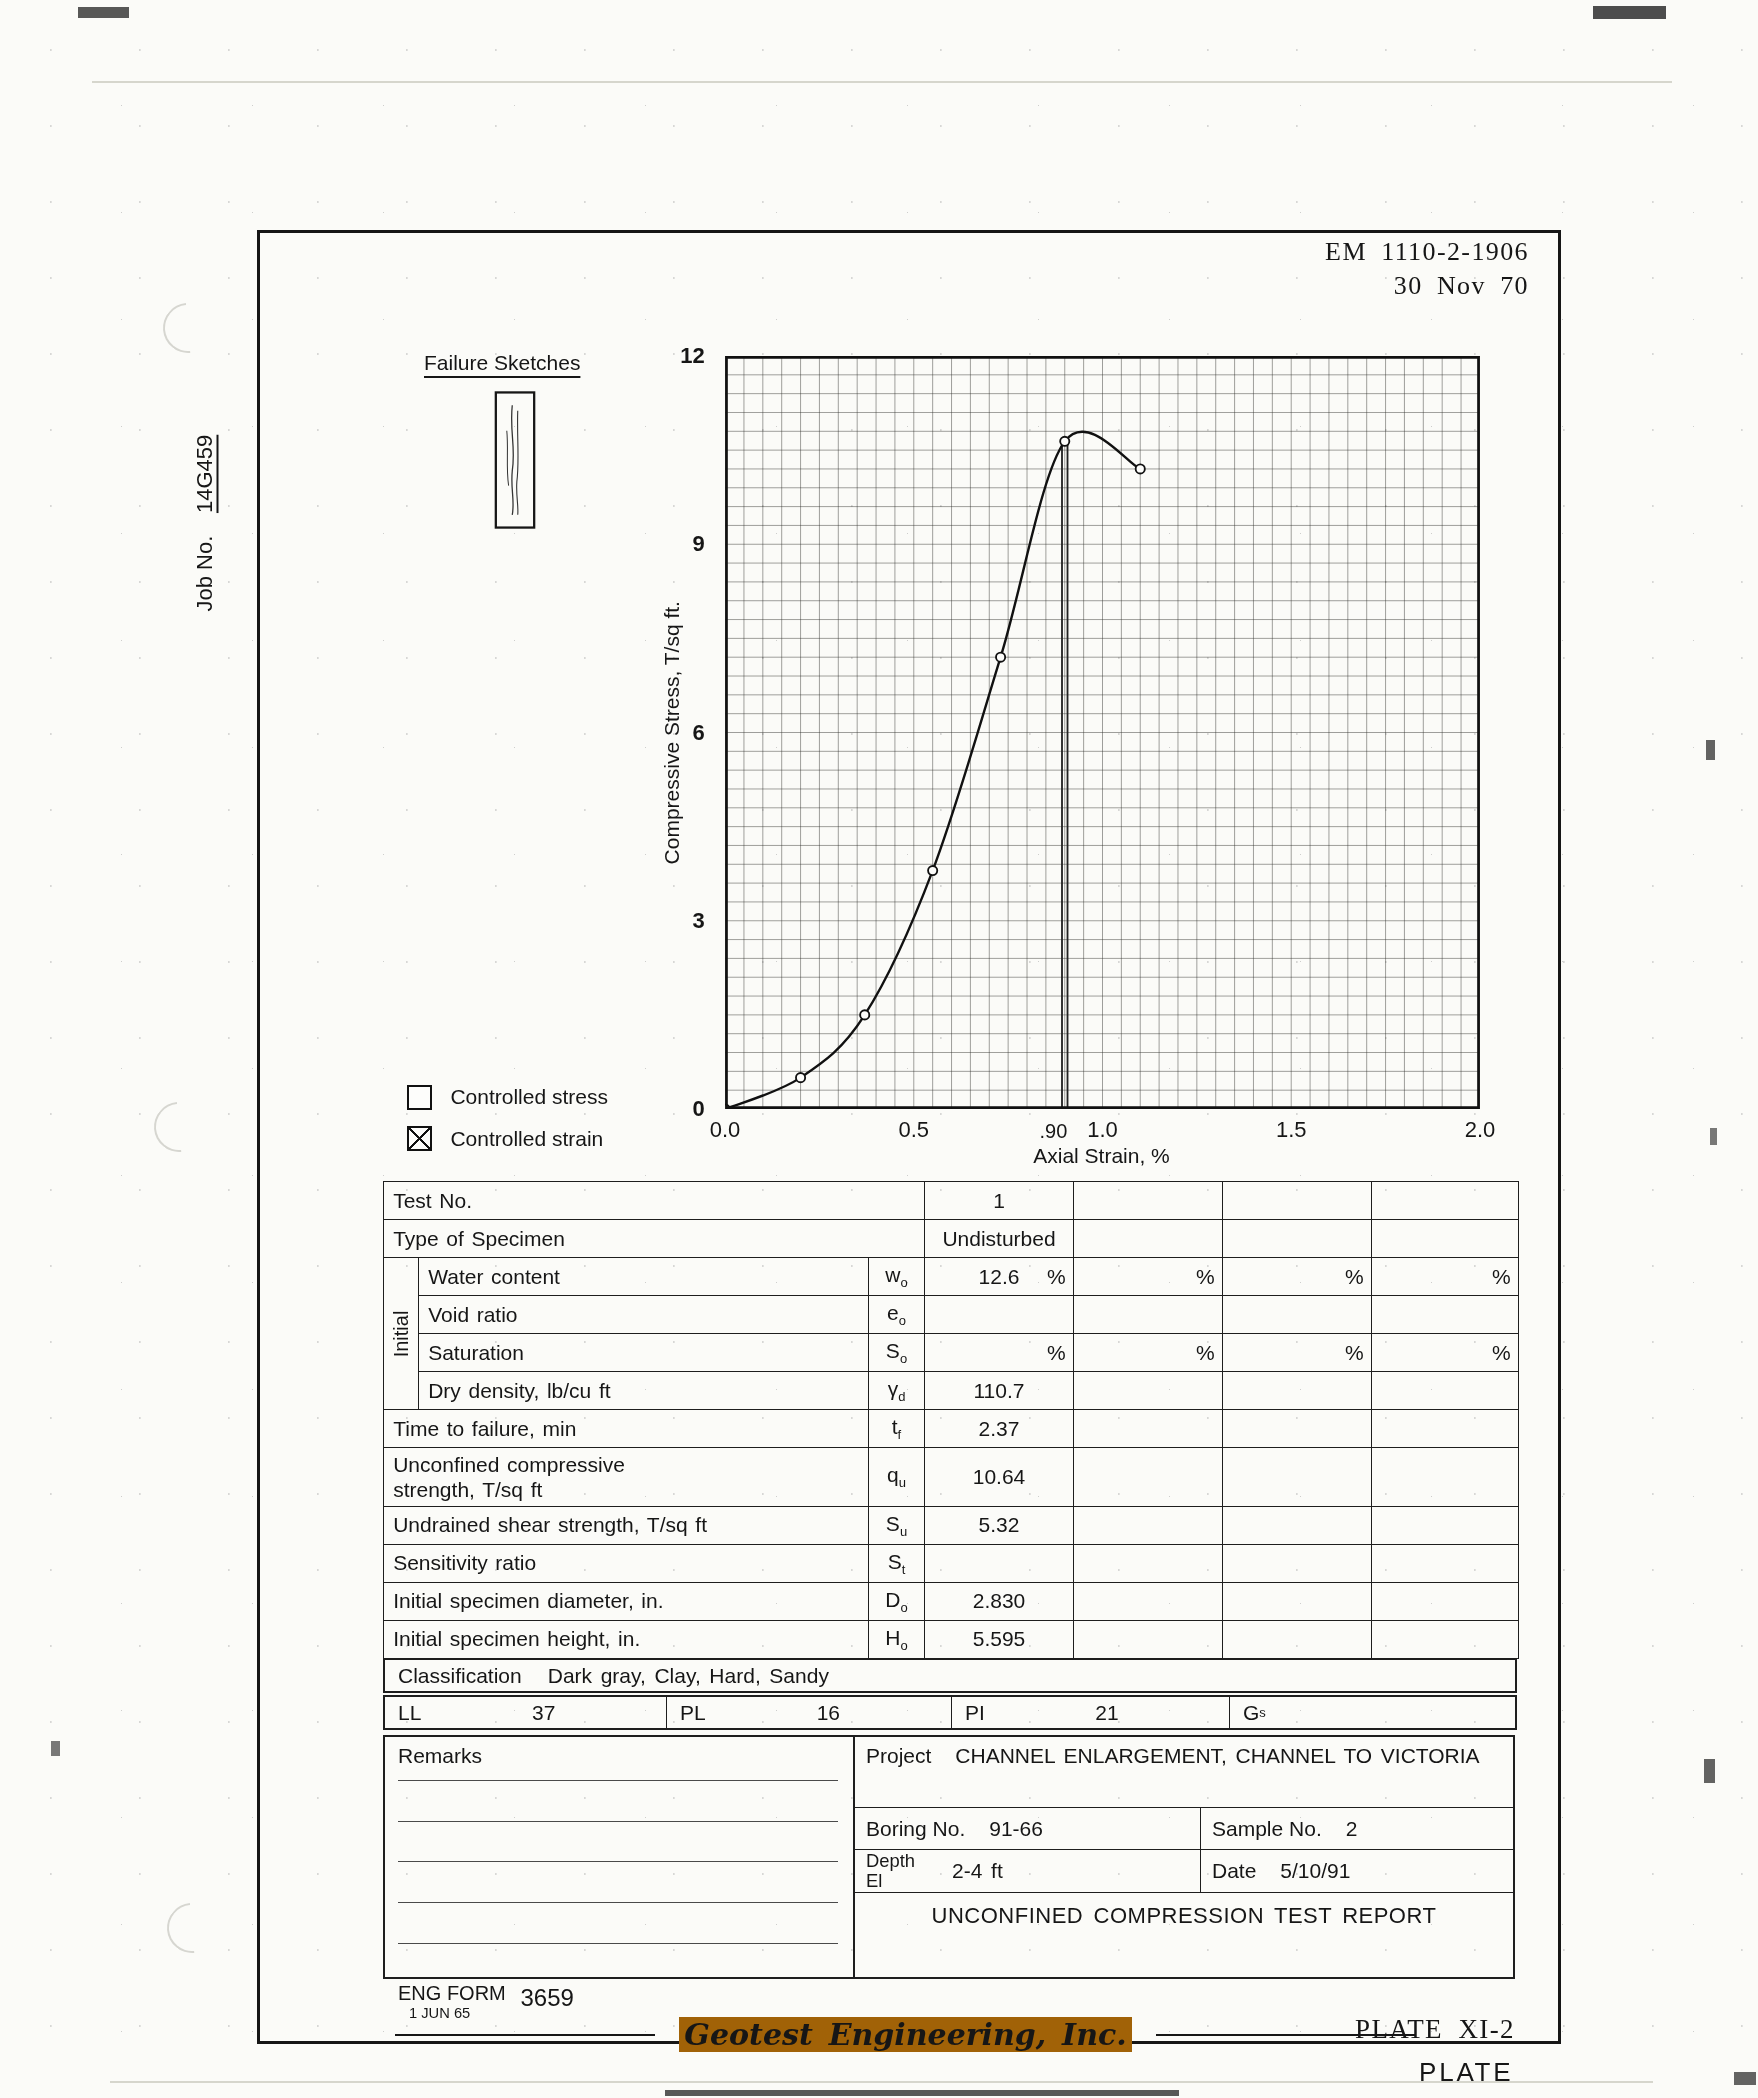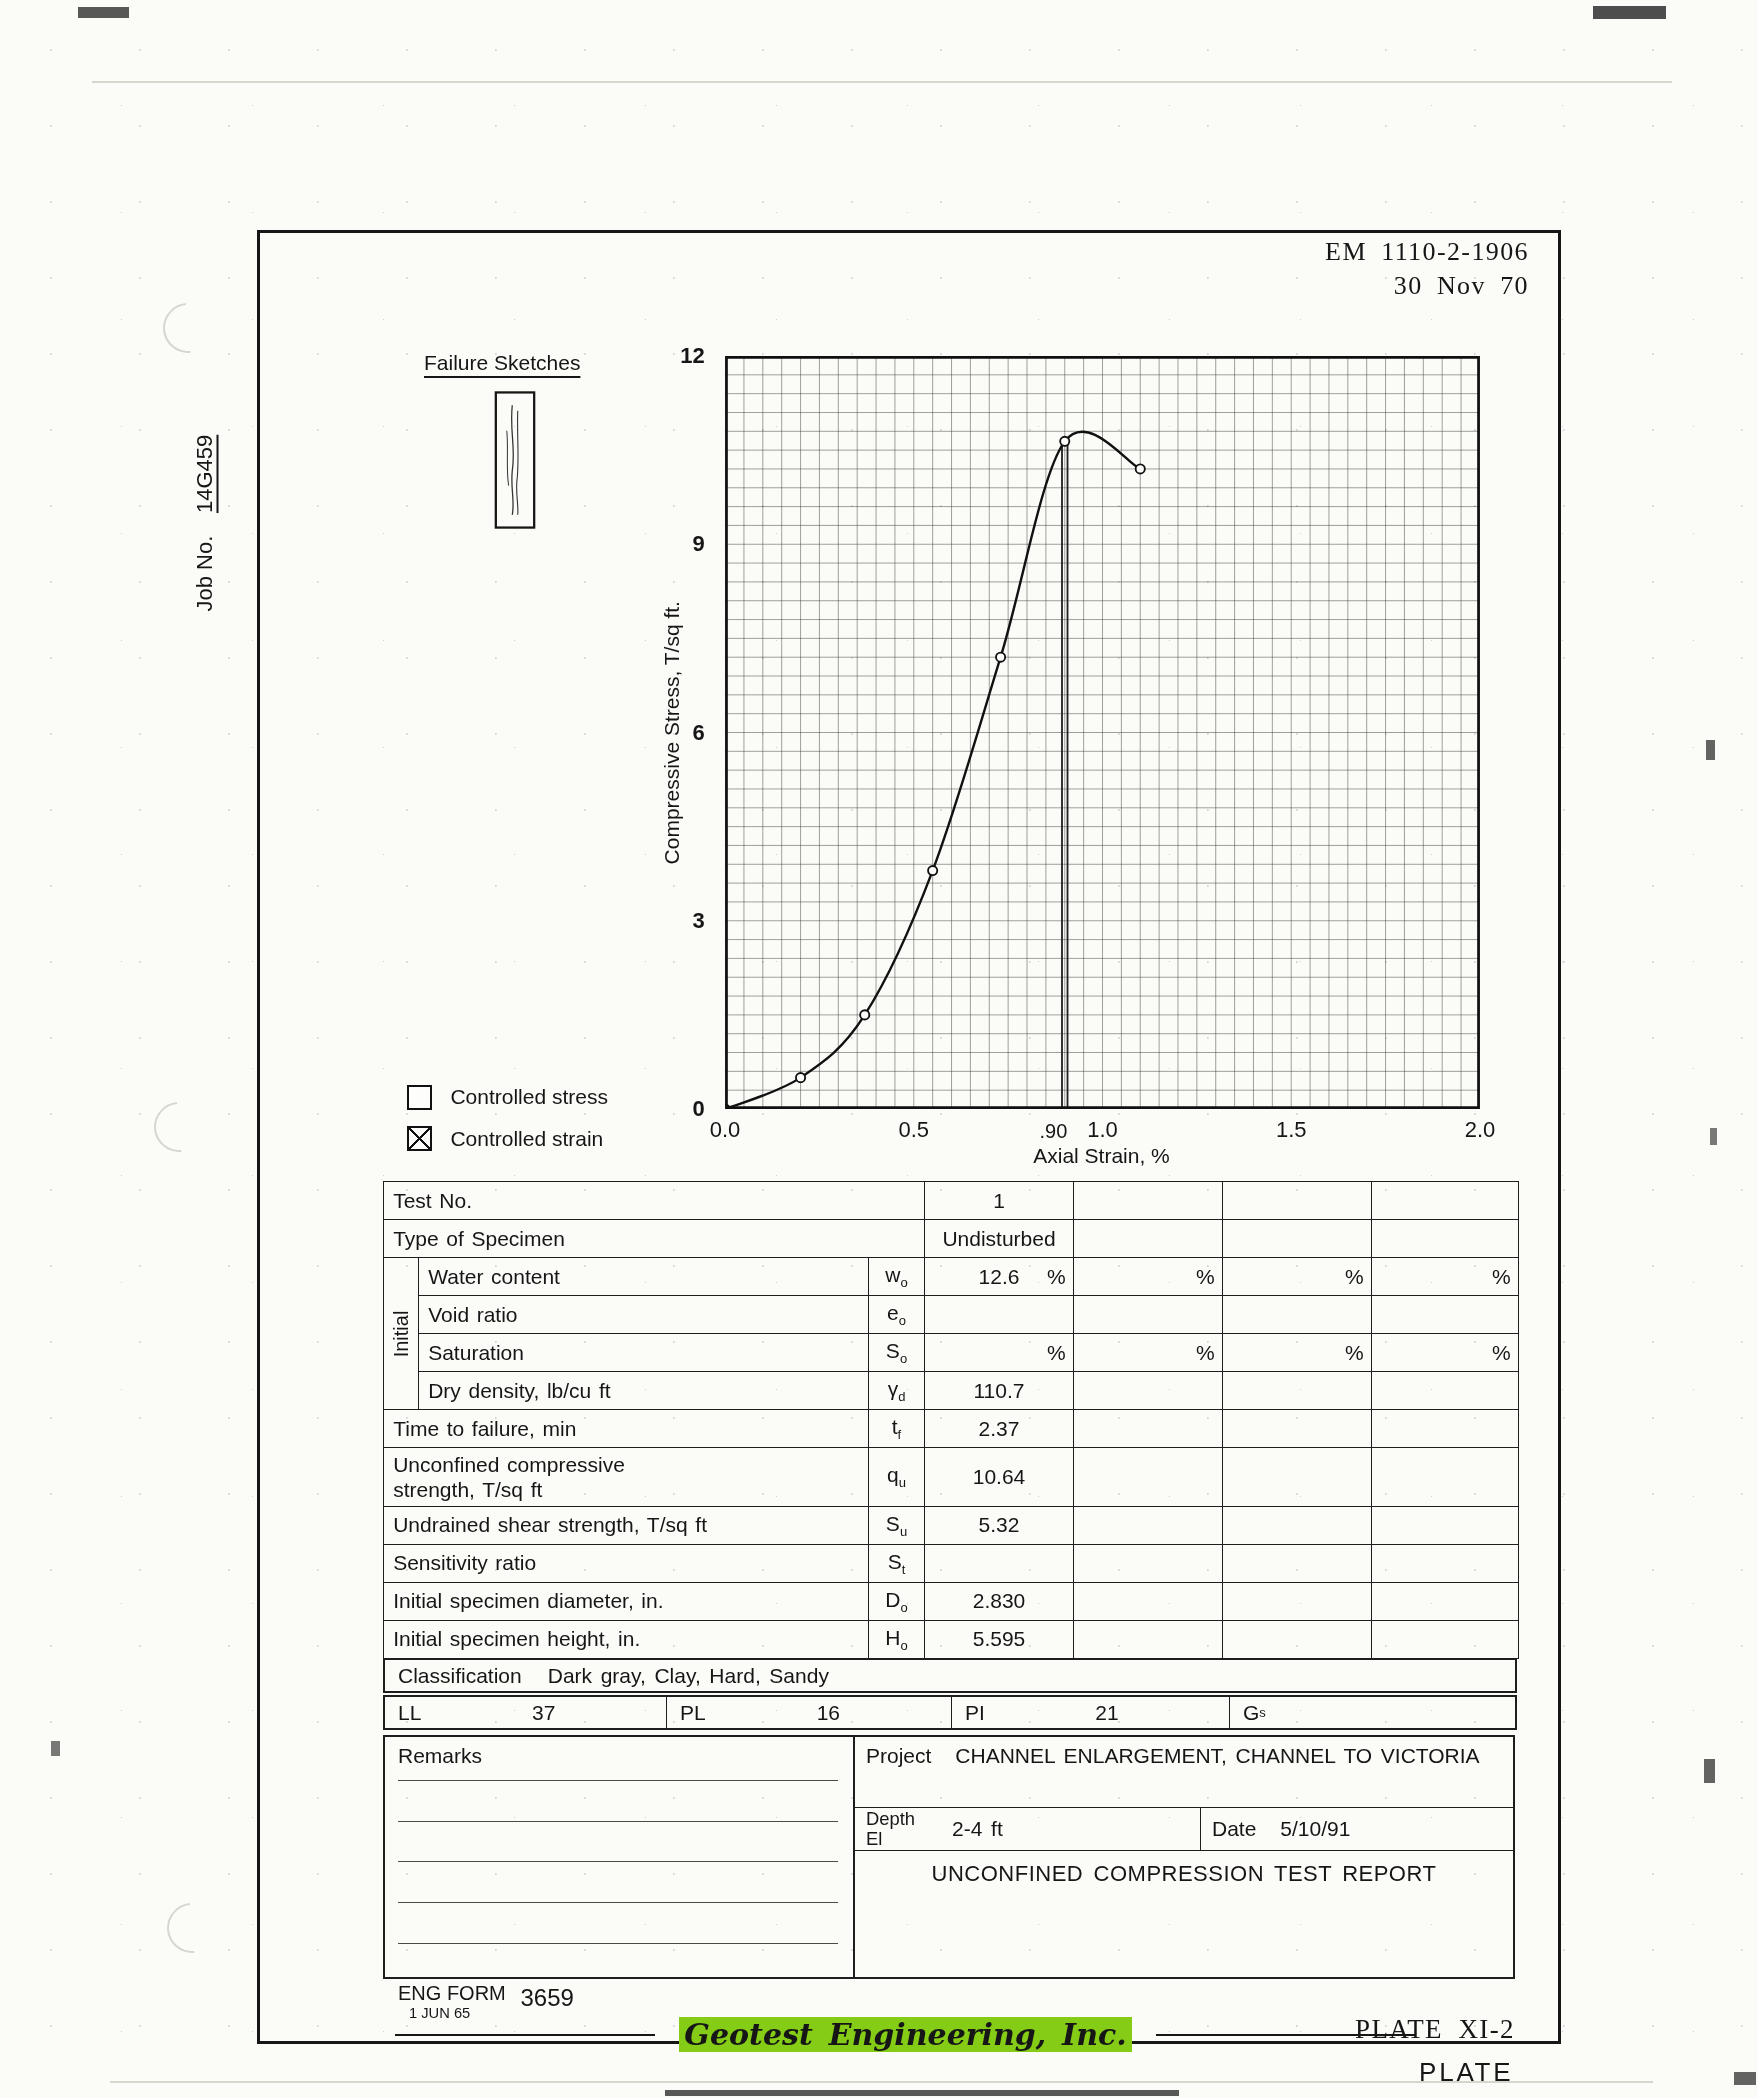--- a/index.html
+++ b/index.html
@@ -101,21 +101,21 @@
   
   #engform { position:absolute; left:398px; top:1982px; display:flex; align-items:flex-start; }
   #engform .ef-name { font-size:20px; }
   #engform .ef-date { font-size:14.7px; padding-left:11px; }
   #engform .ef-num { font-size:24px; margin-left:14.7px; margin-top:1.8px; }
   #plate-ref { position:absolute; left:1267px; top:1982px; width:248px; text-align:right;
                font-family:"Liberation Serif","DejaVu Serif",serif; font-size:27px; letter-spacing:1.4px; word-spacing:7.3px;margin-top:32px; }
   #company-line { position:absolute; left:395px; top:2017px; width:1021px; display:flex; align-items:center; }
   #company-line .dash { flex:1; border-top:2.8px solid #161616; }
   #company-line .company { margin:0 24px; font-family:"DejaVu Serif","Liberation Serif",serif;
-                           font-style:italic; font-weight:bold; font-size:30px; word-spacing:5.5px; background:#84cc16; padding:0 5.5px; }
+                           font-style:italic; font-weight:bold; font-size:30px; word-spacing:5.5px; background:#a16207; padding:0 5.5px; }
   #plate-bottom { position:absolute; left:1419px; top:2057px; font-size:26px; letter-spacing:2.8px; }
 </style>
 </head>
 <body>
 
 <div id="page">
   <div id="speckle"></div>
 
   <div class="faintline" style="left:92px;top:81px;width:1580px;"></div>
   <div class="faintline" style="left:110px;top:2081px;width:1543px;"></div>
@@ -437,20 +437,30 @@
       <div class="rline" style="top:84px"></div>
       <div class="rline" style="top:124px"></div>
       <div class="rline" style="top:165px"></div>
       <div class="rline" style="top:206px"></div>
     </div>
     <div id="project-box">
       <div class="prow project-row">
         <span class="plabel">Project</span>
         <span class="pvalue">CHANNEL ENLARGEMENT, CHANNEL TO VICTORIA</span>
       </div>
+      <div class="prow split b-row">
+        <div class="pcell-l">
+          <span class="plabel">Boring No.</span>
+          <span class="pvalue">91-66</span>
+        </div>
+        <div class="pcell-r">
+          <span class="plabel">Sample No.</span>
+          <span class="pvalue">2</span>
+        </div>
+      </div>
       <div class="prow split d-row">
         <div class="pcell-l">
           <span class="dlabel">
             <div>Depth</div>
             <div>El</div>
           </span>
           <span class="pvalue">2-4 ft</span>
         </div>
         <div class="pcell-r">
           <span class="plabel">Date</span>

